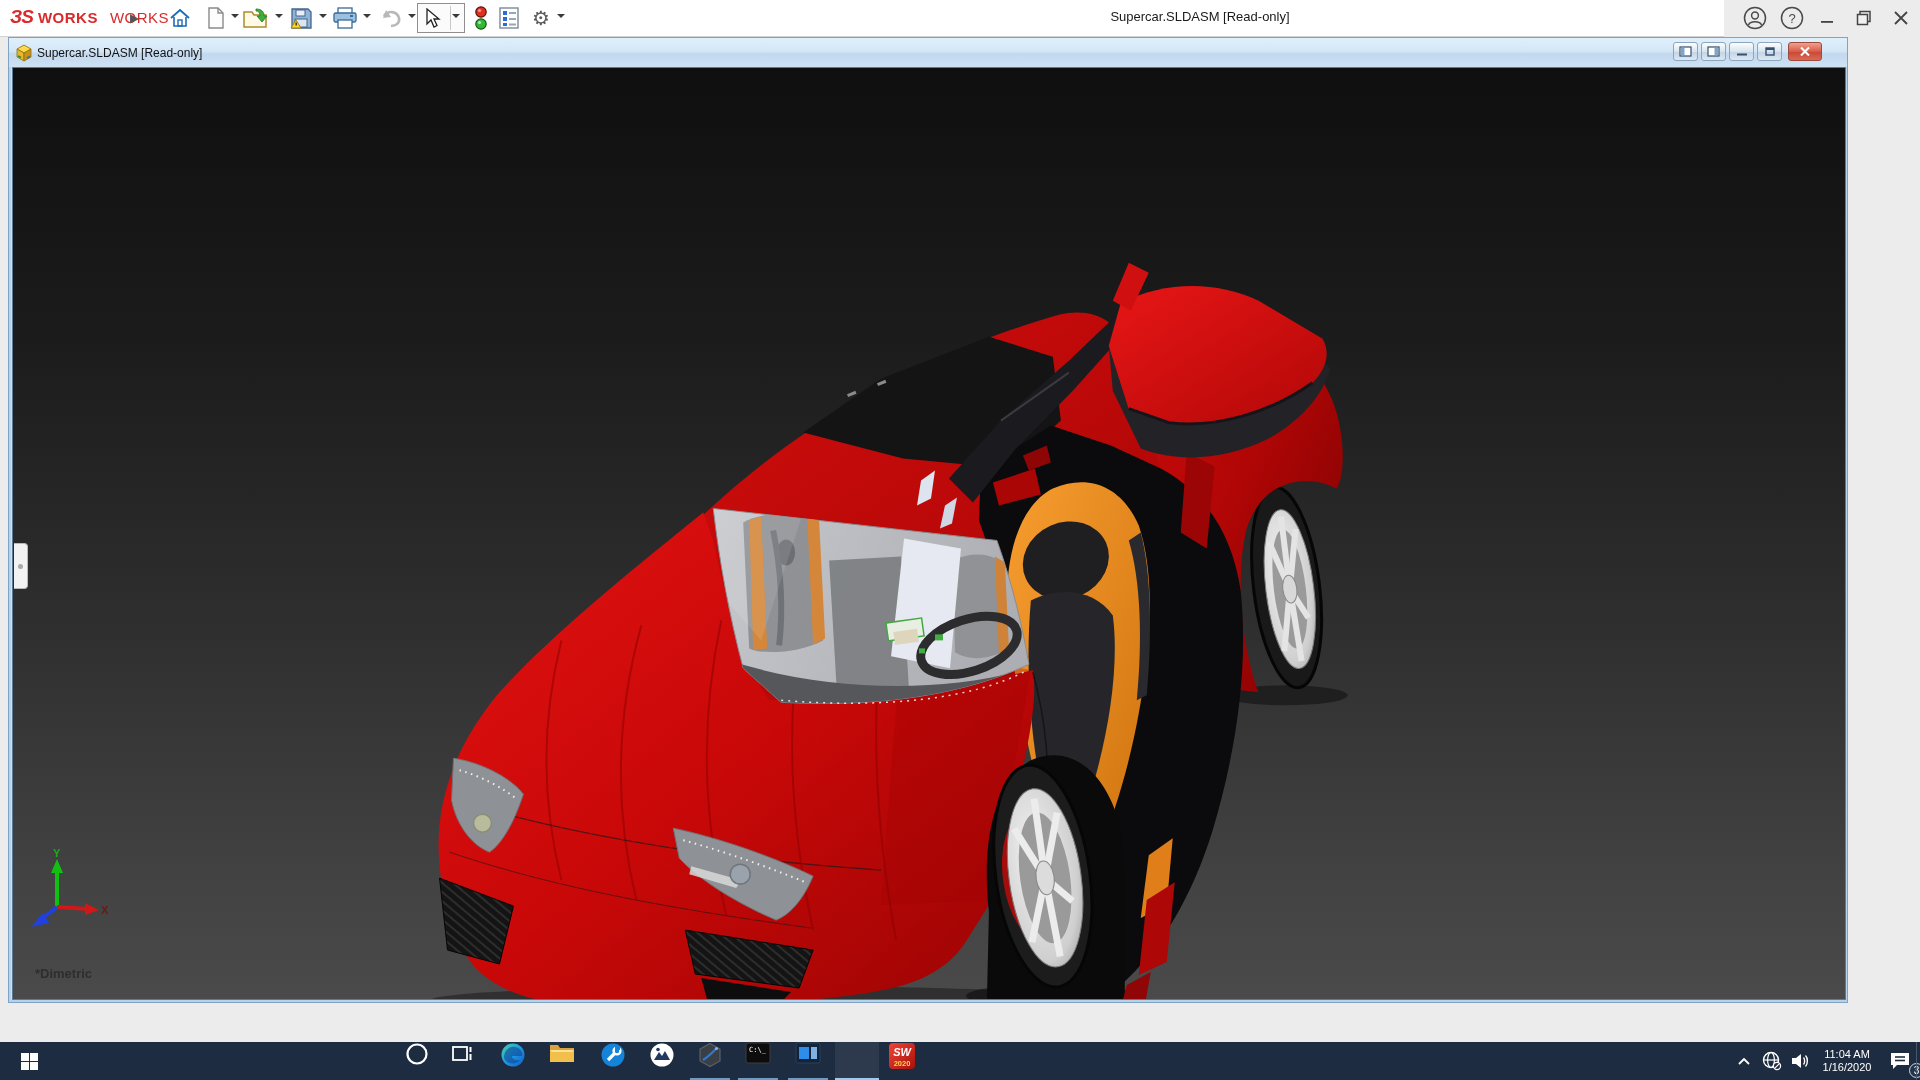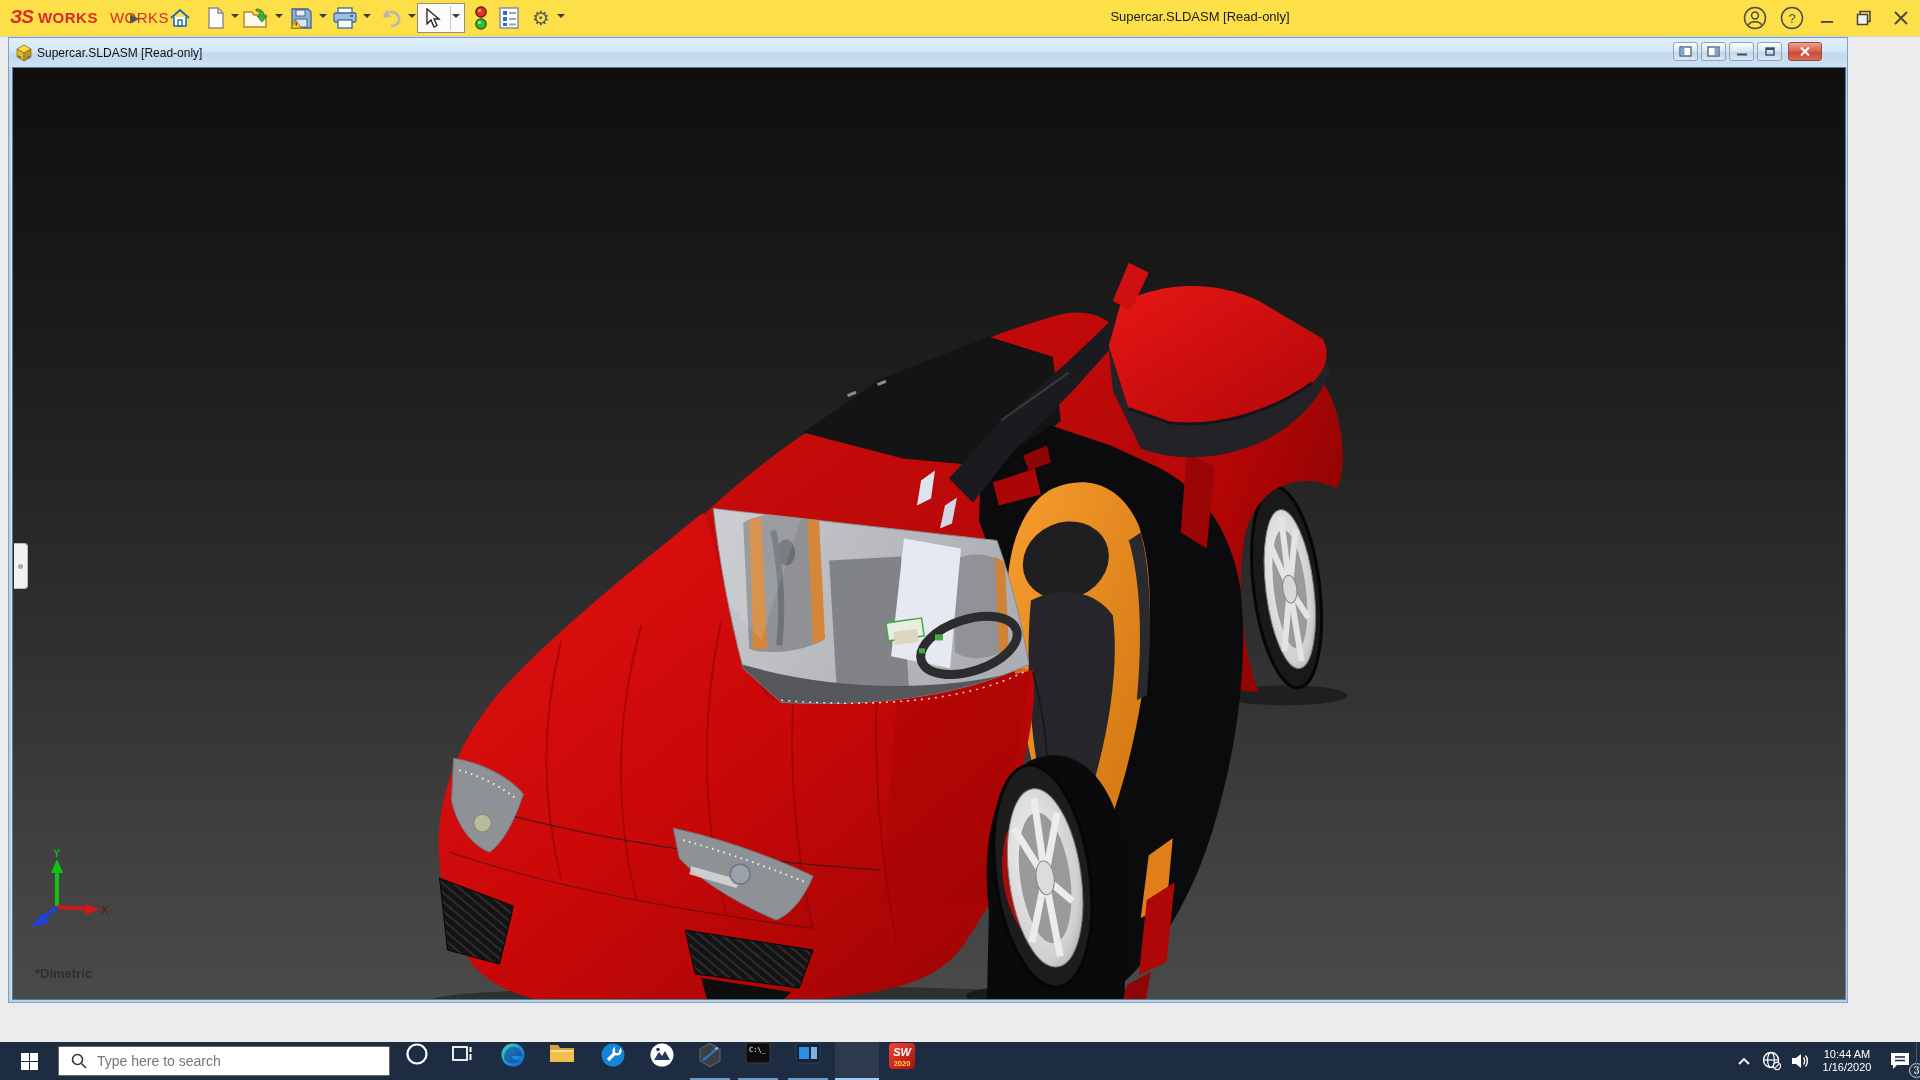--- a/index.html
+++ b/index.html
@@ -2,21 +2,21 @@
 <html><head>
 <meta charset="utf-8">
 <style>
   * { margin:0; padding:0; box-sizing:border-box; }
   html,body { width:1920px; height:1080px; overflow:hidden; background:#ececec;
               font-family:"Liberation Sans","DejaVu Sans",sans-serif; }
   .abs { position:absolute; }
   #screen { position:relative; width:1920px; height:1080px; background:#ececec; }
 
   
-  #topbar { left:0; top:0; width:1920px; height:37px; background:#fde047;
+  #topbar { left:0; top:0; width:1724px; height:37px; background:#ffffff;
             border-bottom:1px solid #d2d2d2;padding-left:12px; }
   .logo { left:10px; top:6px; height:24px; display:flex; align-items:baseline; color:#d92b2b; }
   .logo .mark { font-style:italic; font-weight:bold; font-size:19px; letter-spacing:-1px; }
   .logo .b { font-weight:bold; font-size:15px; margin-left:5px; letter-spacing:.5px;}
   .logo .l { font-weight:400; font-size:15px; letter-spacing:.5px;margin-left:12px;}
   .flyout { left:130px; top:8px; width:14px; height:20px; color:#555; font-size:12px; line-height:20px; }
   .tbico { top:5px; width:26px; height:26px; display:flex; align-items:center; justify-content:center; }
   .caret { top:14px; width:8px; height:8px; }
   .caret::after{ content:""; display:block; border:4px solid transparent; border-top-color:#3a3a3a; }
   .toolgroupbox { left:417px; top:3px; width:48px; height:30px; background:#fbfbfb;
@@ -441,27 +441,20 @@
 
   <div class="abs" id="taskbar">
     <div class="abs" id="startbtn">
       <svg width="17" height="17" viewBox="0 0 17 17">
           <rect x="0" y="0" width="8" height="8" fill="#fff"></rect>
           <rect x="9" y="0" width="8" height="8" fill="#fff"></rect>
           <rect x="0" y="9" width="8" height="8" fill="#fff"></rect>
           <rect x="9" y="9" width="8" height="8" fill="#fff"></rect>
         </svg>
     </div>
-    <div class="abs" id="searchbox">
-      <svg width="16" height="16" viewBox="0 0 16 16">
-        <circle cx="6.5" cy="6.5" r="5" fill="none" stroke="#333" stroke-width="1.6"></circle>
-        <line x1="10.5" y1="10.5" x2="15" y2="15" stroke="#333" stroke-width="1.6"></line>
-      </svg>
-      <input type="text" placeholder="Type here to search" style="">
-    </div>
     <div class="abs tkico" style="left:395px">
       <svg width="24" height="24" viewBox="0 0 24 24">
           <circle cx="12" cy="12" r="9.5" fill="none" stroke="#fff" stroke-width="2.2"></circle>
         </svg>
     </div>
     <div class="abs tkico" style="left:440px">
       <svg width="24" height="24" viewBox="0 0 24 24">
           <rect x="3" y="5" width="14" height="13" fill="none" stroke="#fff" stroke-width="1.8"></rect>
           <rect x="19.5" y="5" width="2" height="5" fill="#fff"></rect>
           <rect x="19.5" y="12" width="2" height="6" fill="#fff"></rect>
@@ -556,21 +549,21 @@
             <line x1="12.8" y1="17.2" x2="17.2" y2="12.8" stroke="#fff" stroke-width="1.2"></line>
           </svg>
       </div>
       <div class="trayico">
         <svg width="20" height="18" viewBox="0 0 20 18">
             <polygon points="2,6 6,6 11,2 11,16 6,12 2,12" fill="#fff"></polygon>
             <path d="M13.5,5.5 C15,7 15,11 13.5,12.5 M15.5,3.5 C18,6 18,12 15.5,14.5" fill="none" stroke="#fff" stroke-width="1.4"></path>
           </svg>
       </div>
       <div id="clock">
-        <div>10:44 AM</div>
+        <div>11:04 AM</div>
         <div>1/16/2020</div>
       </div>
       <div class="trayico" style="position:relative; width:40px">
         <svg width="22" height="20" viewBox="0 0 22 20">
             <path d="M2 2 H20 V14 H8 L4 18 V14 H2 Z" fill="#fff"></path>
             <line x1="6" y1="6" x2="16" y2="6" stroke="#1e2c41" stroke-width="1.6"></line>
             <line x1="6" y1="9.5" x2="16" y2="9.5" stroke="#1e2c41" stroke-width="1.6"></line>
           </svg>
         <span class="badge">3</span>
       </div>

